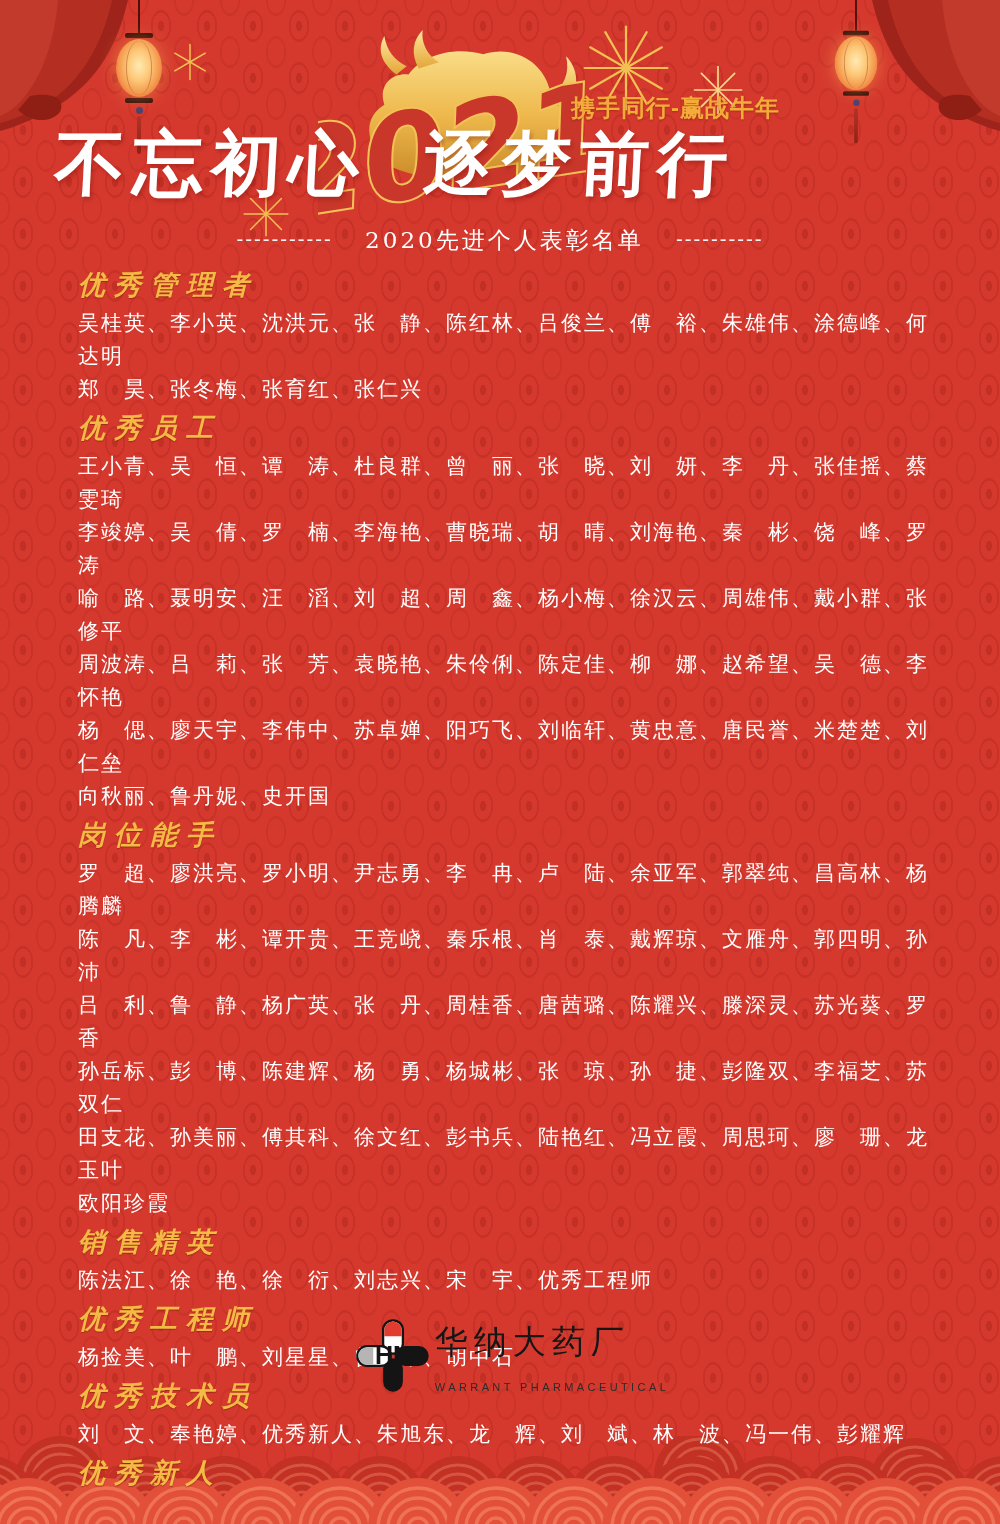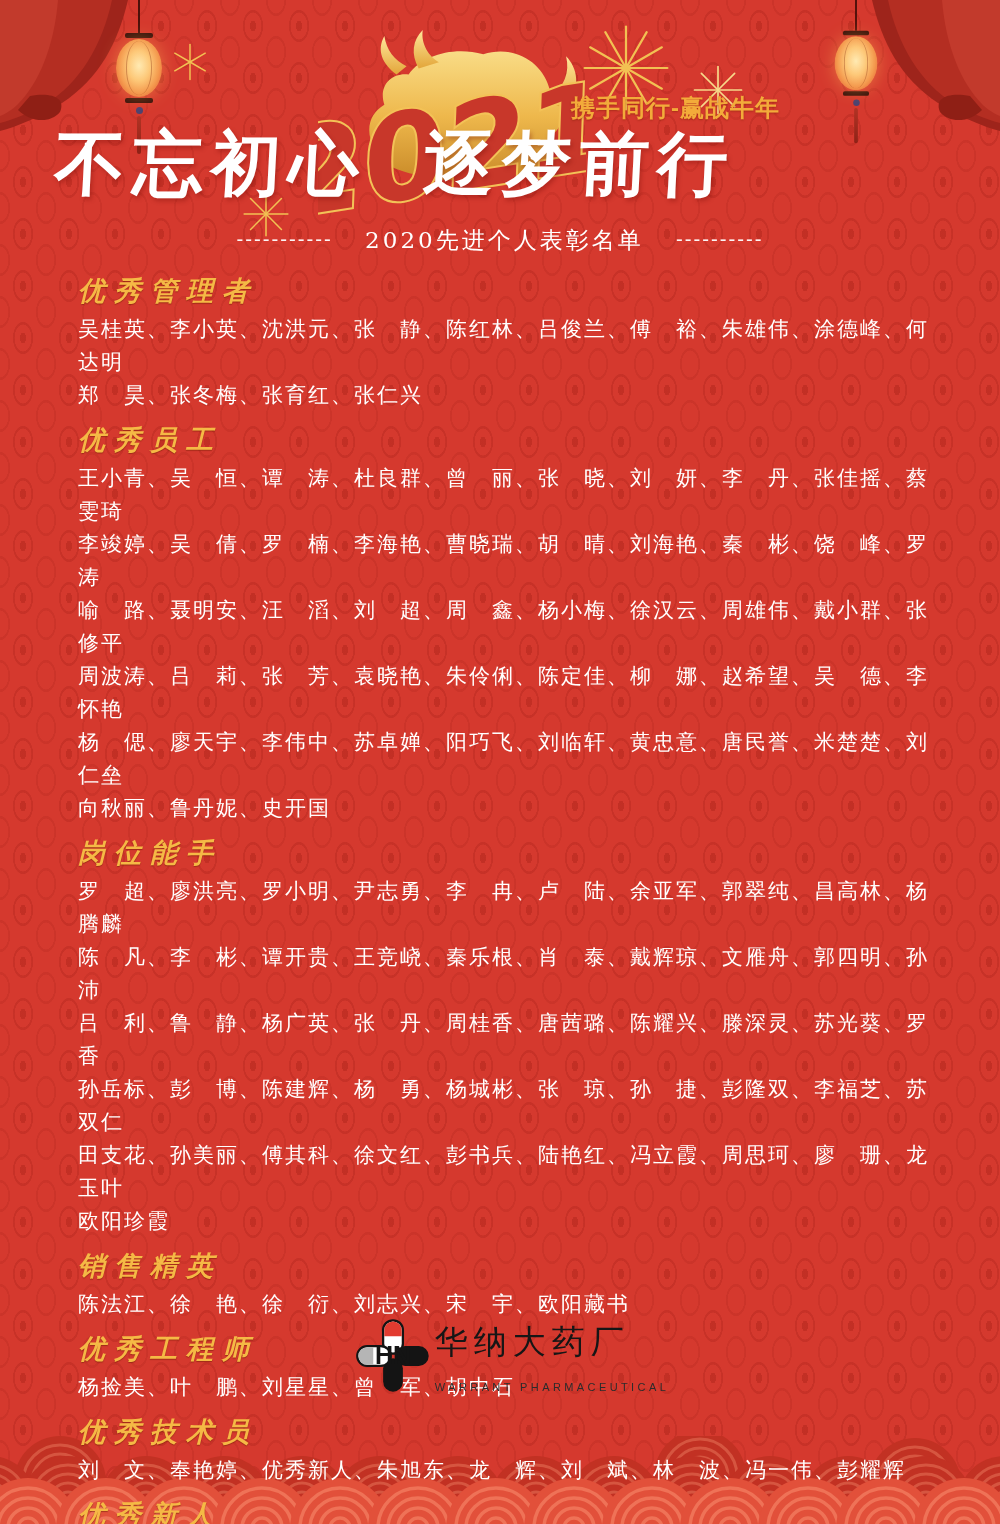--- a/index.html
+++ b/index.html
@@ -53,21 +53,21 @@
   }
   .subtitle-row{
     position:absolute;left:0;top:225px;width:100%;z-index:3;text-align:center;
     color:#ffffff;font-size:23px;letter-spacing:3px;
     font-family:"DejaVu Serif","Liberation Serif",serif;
   }
   .subtitle-row .dash{letter-spacing:2px;opacity:.95;font-size:20px;vertical-align:2px;}
   .subtitle-row .sub{margin:12px 22px;}
   
   .content{position:absolute;left:0;top:262px;width:100%;z-index:3;padding:0 58px 0 78px;box-sizing:border-box;}
-  .award-section{margin-top:13px;}
+  .award-section{margin-top:7px;}
   .section-title{
     margin:0 0 5px 0;font-size:27px;line-height:32px;font-weight:bold;font-style:italic;
     color:#f5b945;letter-spacing:9px;
     font-family:"DejaVu Serif","Liberation Serif",serif;
     text-shadow:0 1px 1px rgba(110,30,0,.5);
   }
   .name-line{font-size:21px;line-height:33px;color:#ffffff;letter-spacing:2px;}
   
   .brand{position:absolute;left:0;top:1318px;width:100%;z-index:3;
     display:flex;justify-content:center;align-items:center;gap:4px;padding-left:12px;}
@@ -219,21 +219,21 @@
           <div class="name-line">吕　利、鲁　静、杨广英、张　丹、周桂香、唐茜璐、陈耀兴、滕深灵、苏光葵、罗　香</div>
           <div class="name-line">孙岳标、彭　博、陈建辉、杨　勇、杨城彬、张　琼、孙　捷、彭隆双、李福芝、苏双仁</div>
           <div class="name-line">田支花、孙美丽、傅其科、徐文红、彭书兵、陆艳红、冯立霞、周思珂、廖　珊、龙玉叶</div>
           <div class="name-line">欧阳珍霞</div>
         </div>
     </section>
 
     <section class="award-section">
       <h2 class="section-title">销售精英</h2>
       <div class="section-lines">
-          <div class="name-line">陈法江、徐　艳、徐　衍、刘志兴、宋　宇、欧阳藏书</div>
+          <div class="name-line">陈法江、徐　艳、徐　衍、刘志兴、宋　宇、优秀工程师</div>
         </div>
     </section>
 
     <section class="award-section">
       <h2 class="section-title">优秀工程师</h2>
       <div class="section-lines">
           <div class="name-line">杨捡美、叶　鹏、刘星星、曾　军、胡中石</div>
         </div>
     </section>
 

